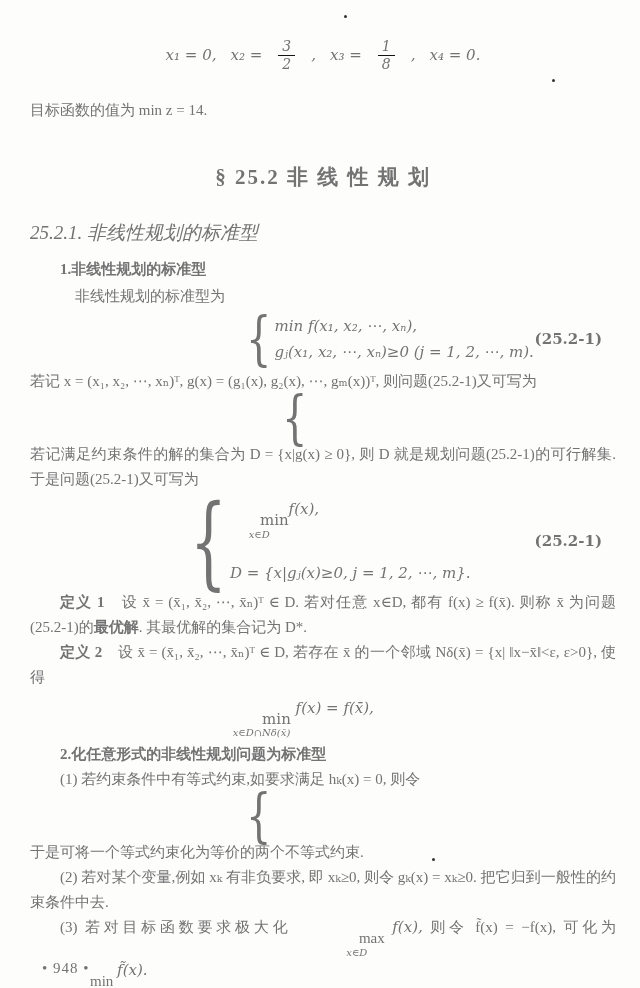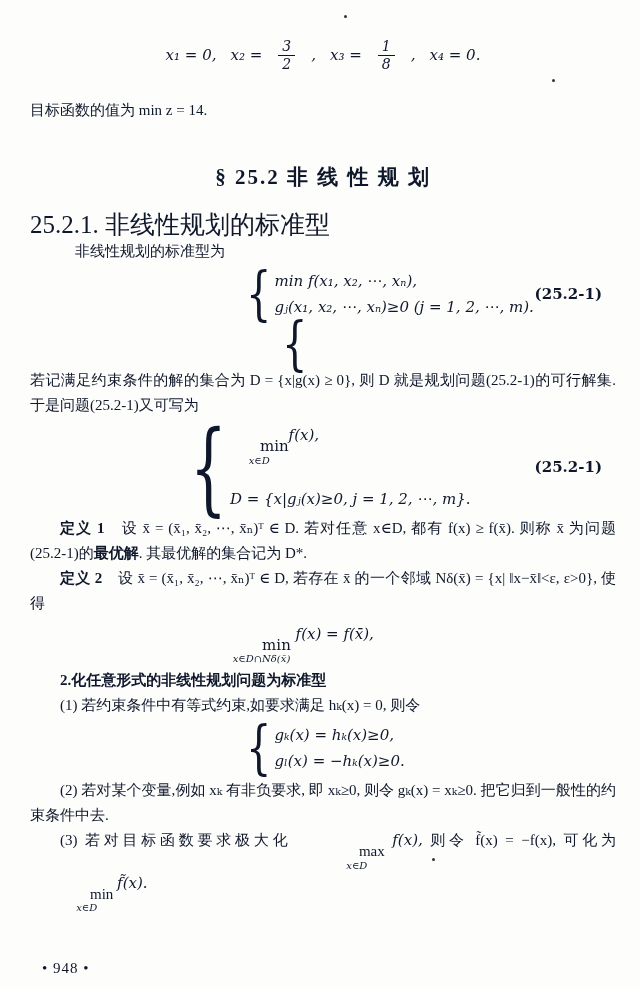--- a/index.html
+++ b/index.html
@@ -1,40 +1,40 @@
 <!DOCTYPE html>
 <html><head>
 <meta charset="utf-8">
 <style>
   * { margin:0; padding:0; box-sizing:border-box; }
   html,body { background:#e9e9e9; }
   .page {
     position:relative; width:640px; height:988px; margin:0 auto;
-    background:#fdfdfc; color:#0f172a; overflow:hidden;
+    background:#fdfdfc; color:#737373; overflow:hidden;
     font-family:"Liberation Serif","DejaVu Serif",serif;
     font-size:15px; line-height:25px;
     padding:22px 24px 0 30px;
   }
   .math { font-family:"DejaVu Serif","DejaVu Sans",serif; font-style:italic; }
   .rm   { font-style:normal; }
   p.body-text { text-align:justify; }
   .indent-2 { text-indent:2em; }
   .indent-3 { text-indent:3em; }
   .bold { font-weight:bold; }
 
   .top-eq { text-align:center; margin-top:10px; height:46px;
             display:flex; justify-content:center; align-items:center; gap:14px; }
   .frac { display:inline-flex; flex-direction:column; align-items:center;
           vertical-align:middle; line-height:1.05; font-size:14px; margin:0 2px; }
   .frac .num { border-bottom:1.5px solid #131313; padding:0 4px 1px; }
   .frac .den { padding-top:1px; }
 
   .section-heading { text-align:center; font-size:21px; font-weight:bold;
                      margin-top:42px; letter-spacing:2px; }
-  .subsection-heading { font-size:25px; font-weight:normal; margin-top:22px; }
+  .subsection-heading { font-size:19px; font-weight:normal; margin-top:30px;font-style:italic; }
   .item-heading { font-weight:bold; text-indent:2em; margin-top:12px; }
 
   .eq-block { position:relative; display:flex; align-items:center; margin:4px 0; }
   .eq-lines > div { line-height:26px; }
   .brace { display:inline-block; font-family:"DejaVu Serif",serif; font-weight:400;
            line-height:1; transform:scaleY(1.45); transform-origin:center; margin-right:3px; }
   .brace.b2 { font-size:40px; }
   .brace.tall { font-size:58px; transform:scaleY(1.75); }
   .eq-label { position:absolute; right:14px; top:50%; transform:translateY(-50%);
               font-style:normal; font-weight:bold; font-family:"DejaVu Serif",serif; }
@@ -80,32 +80,34 @@
       <span>,</span>
     <span>x₄ = 0.</span>
   </div>
 
   <p class="body-text" style="margin-top:20px;">目标函数的值为 min z = 14.</p>
 
   <h1 class="section-heading">§ 25.2  非 线 性 规 划</h1>
 
   <h2 class="subsection-heading">25.2.1. 非线性规划的标准型</h2>
 
+  <p class="item-heading">1.非线性规划的标准型</p>
 
   <p class="body-text indent-3" style="margin-top:2px;">非线性规划的标准型为</p>
 
   <div class="eq-block" style="margin-left:216px;">
     <span class="brace b2">{</span>
     <div class="eq-lines math">
       <div>min f(x₁, x₂, ⋯, xₙ),</div>
       <div>gⱼ(x₁, x₂, ⋯, xₙ)≥0 (j = 1, 2, ⋯, m).</div>
     </div>
     <span class="eq-label">(25.2-1)</span>
   </div>
 
+  <p class="body-text">若记 x = (x₁, x₂, ⋯, xₙ)ᵀ, g(x) = (g₁(x), g₂(x), ⋯, gₘ(x))ᵀ, 则问题(25.2-1)又可写为</p>
 
   <div class="eq-block" style="margin-left:252px;">
     <span class="brace b2">{</span>
   </div>
 
   <p class="body-text">若记满足约束条件的解的集合为 D = {x|g(x) ≥ 0}, 则 D 就是规划问题(25.2-1)的可行解集. 于是问题(25.2-1)又可写为</p>
 
   <div class="eq-block" style="margin-left:160px;">
     <span class="brace tall">{</span>
     <div class="eq-lines math">
@@ -130,26 +132,23 @@
     <span>f(x) = f(x̄),</span>
   </div>
 
 
   <p class="item-heading" style="margin-top:4px;">2.化任意形式的非线性规划问题为标准型</p>
 
   <p class="body-text indent-2">(1) 若约束条件中有等式约束,如要求满足 hₖ(x) = 0, 则令</p>
 
   <div class="eq-block" style="margin-left:216px;">
     <span class="brace b2">{</span>
-    <div class="eq-lines math">
-      <div>gₖ(x) = hₖ(x)≥0,</div>
-      <div>gₗ(x) = −hₖ(x)≥0.</div>
-    </div>
   </div>
 
+  <p class="body-text">于是可将一个等式约束化为等价的两个不等式约束.</p>
 
   <p class="body-text indent-2">(2) 若对某个变量,例如 xₖ 有非负要求, 即 xₖ≥0, 则令 gₖ(x) = xₖ≥0. 把它归到一般性的约束条件中去.</p>
 
   <p class="body-text indent-2">
     <span>(3) 若对目标函数要求极大化</span>
     <span class="limop rm">
         <span class="op">max</span>
         <span class="limsub math">x∈D</span>
       </span>
     <span class="math">f(x),</span>

